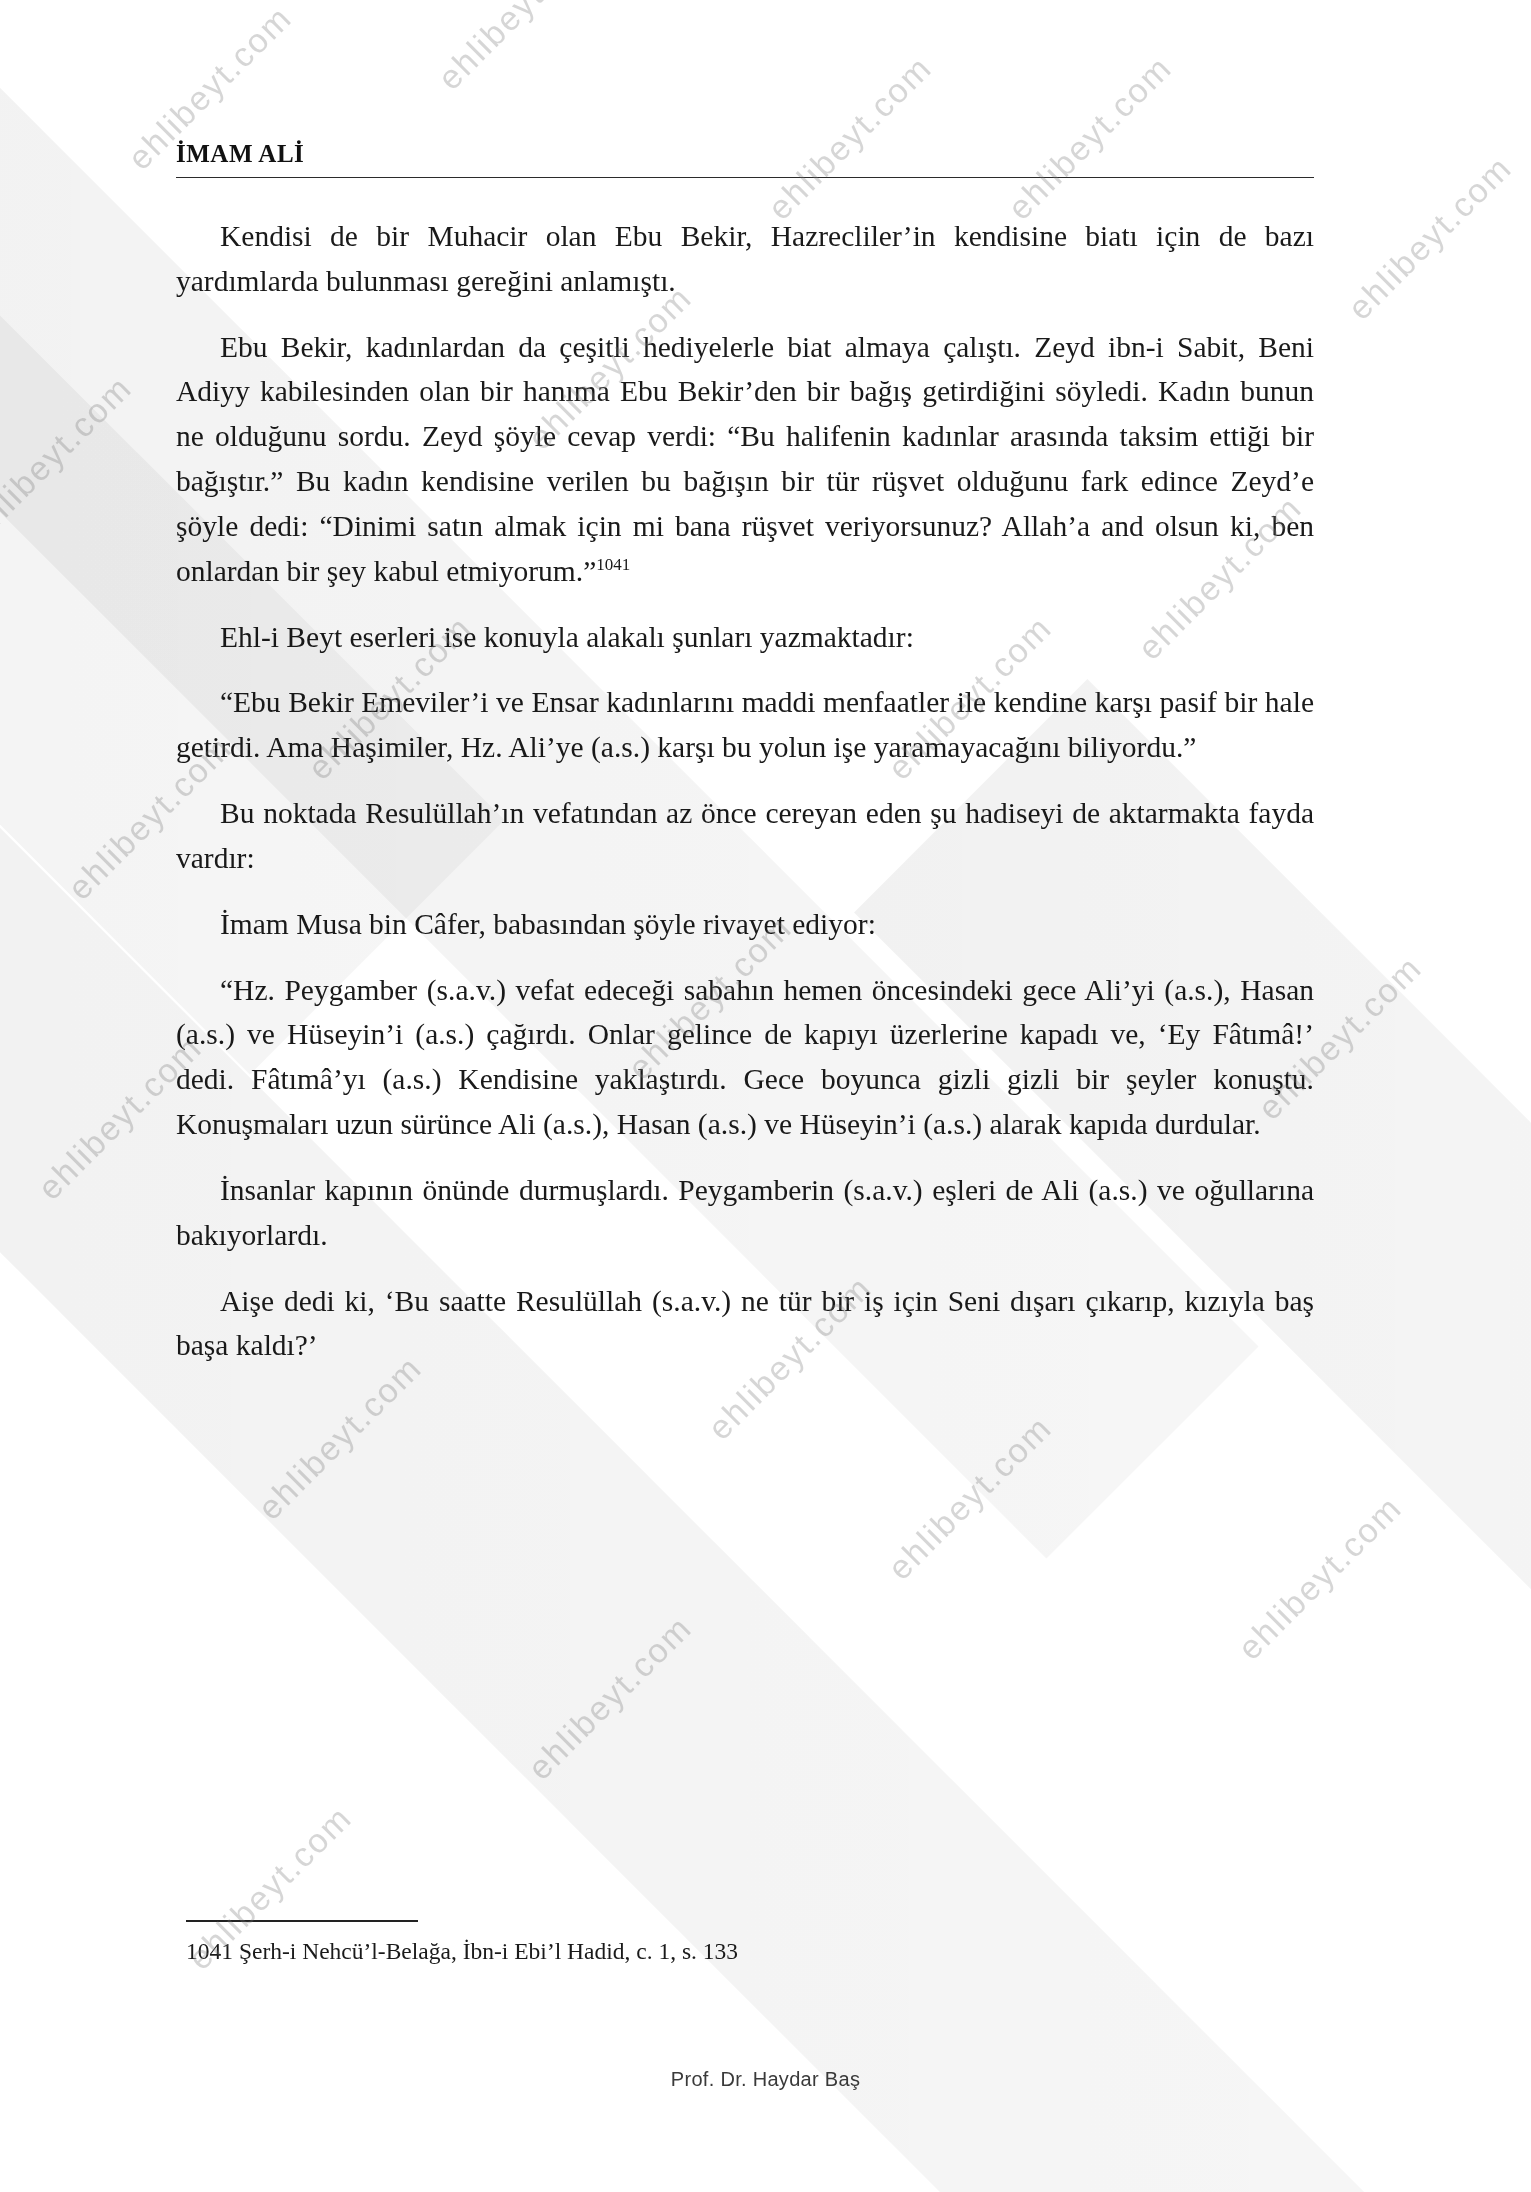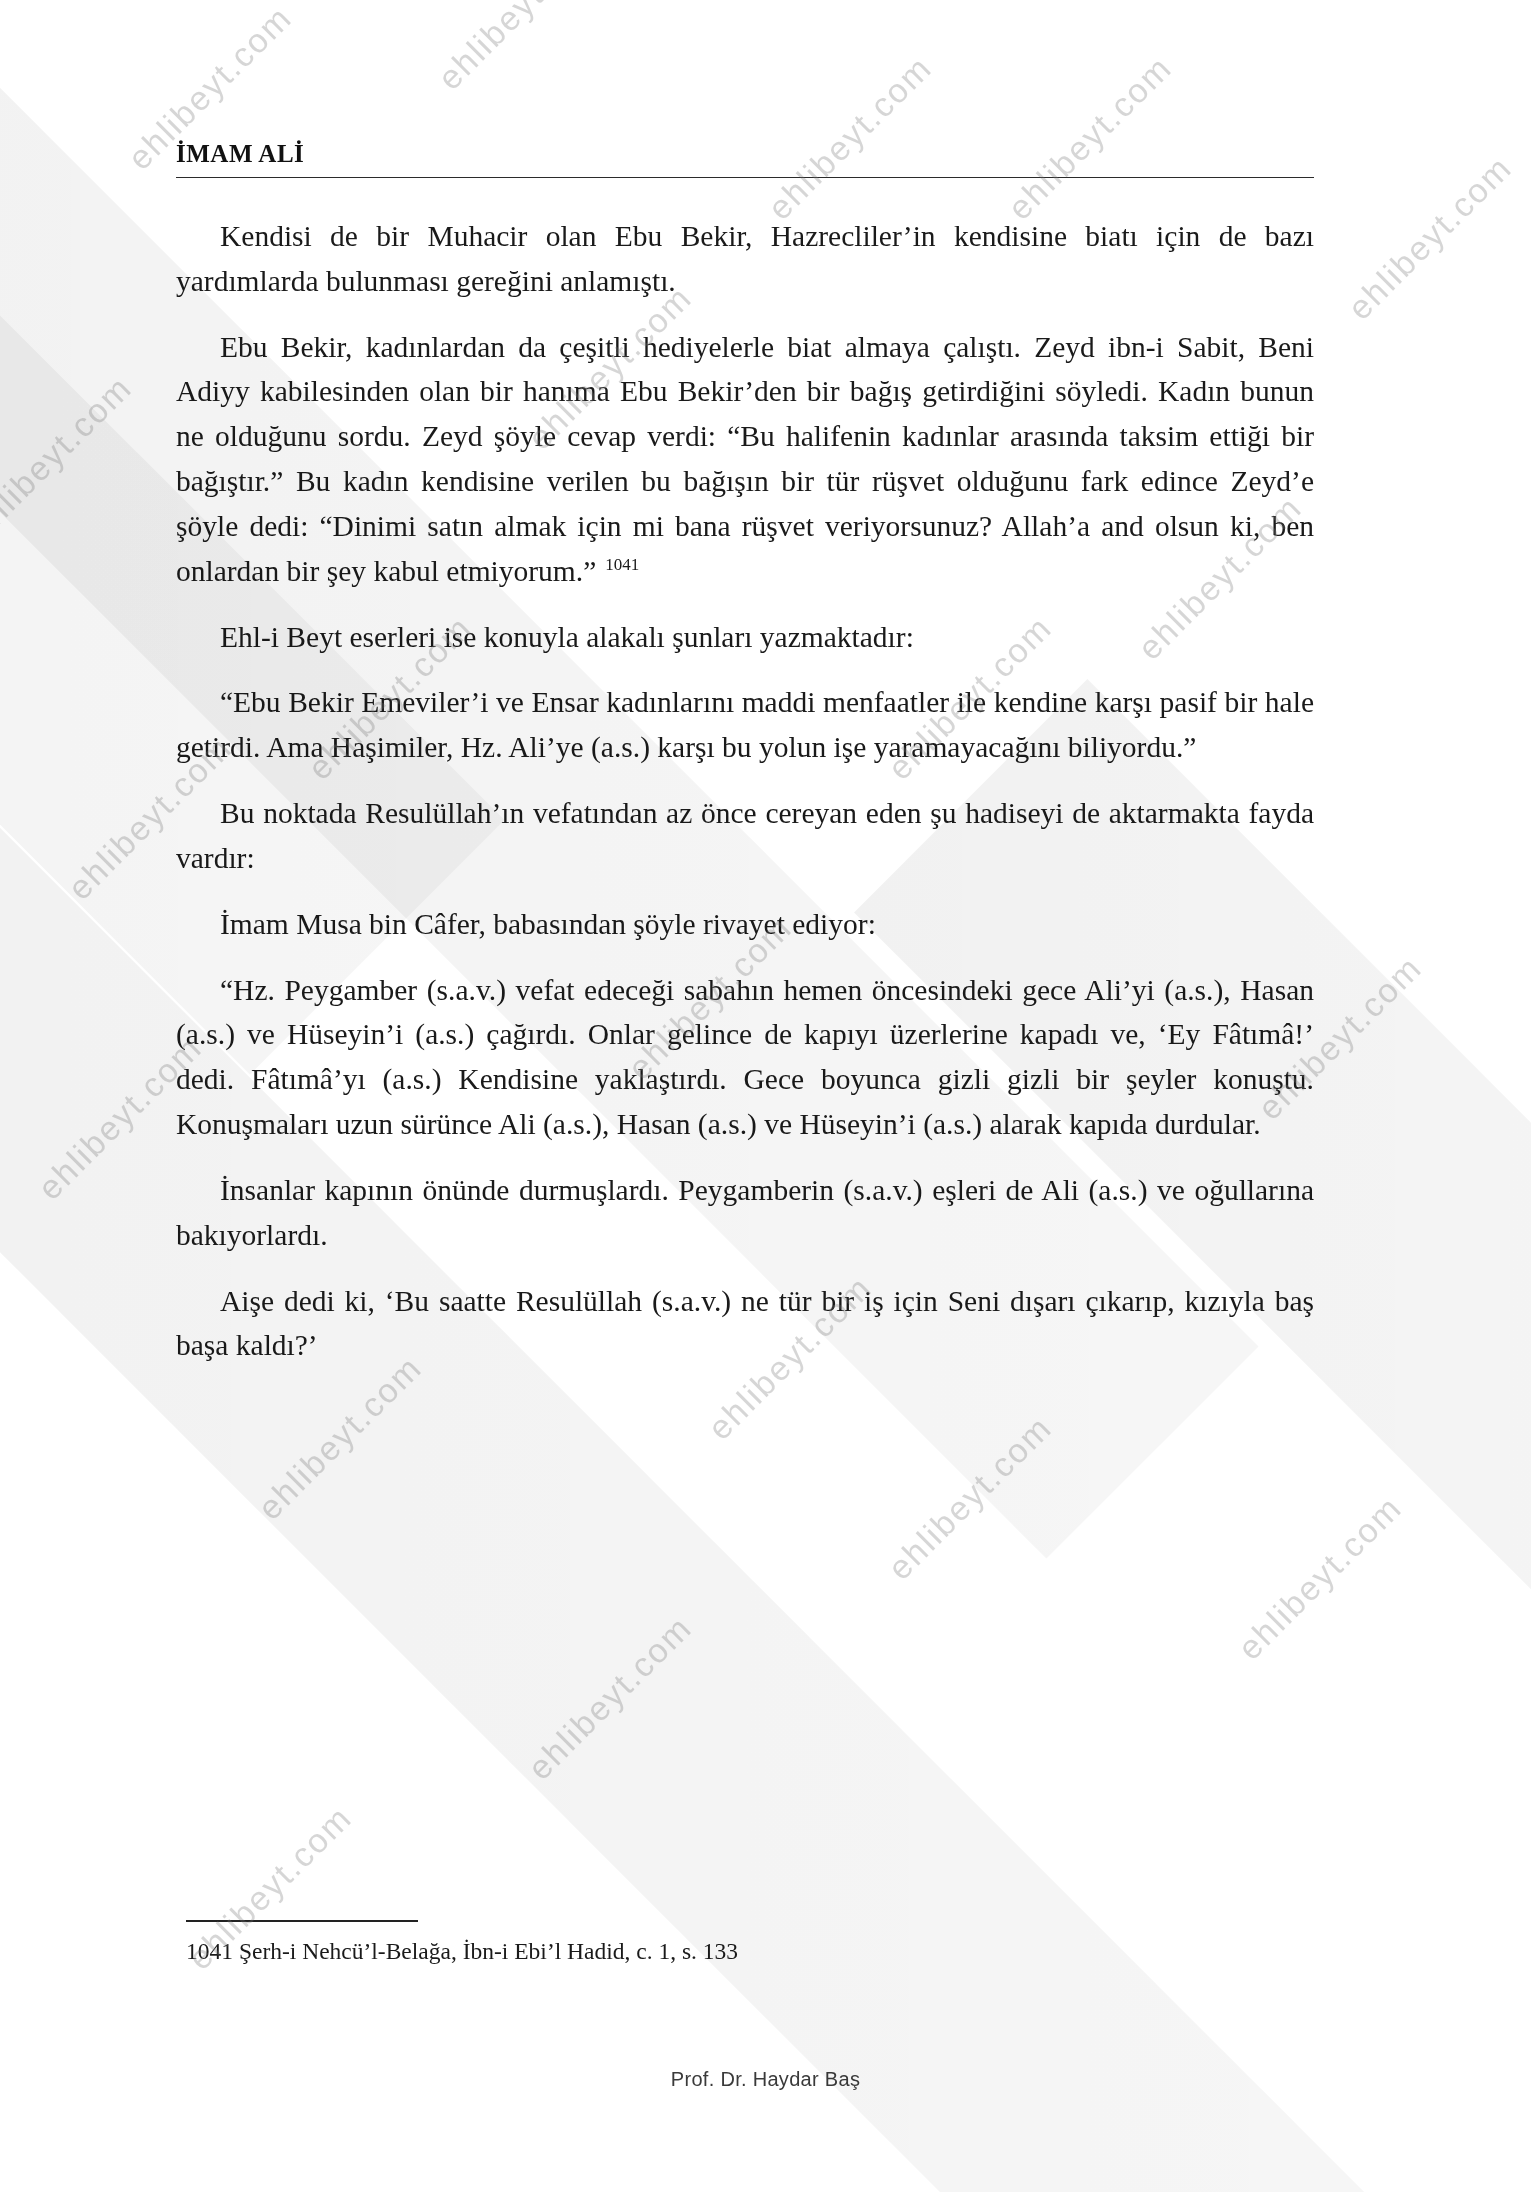--- a/index.html
+++ b/index.html
@@ -76,21 +76,20 @@
     margin: 0 0 21px 0;
     text-indent: 44px;
     hyphens: manual;
   }
   p.body-par:last-of-type { margin-bottom: 0; }
 
   sup.footnote-ref {
     font-size: 17px;
     vertical-align: super;
     line-height: 0;
-    margin-left: 9px;
   }
 
   
   .footnote-area {
     position: absolute;
     left: 186px;
     top: 1920px;
     width: 1138px;
   }
   .footnote-rule {

